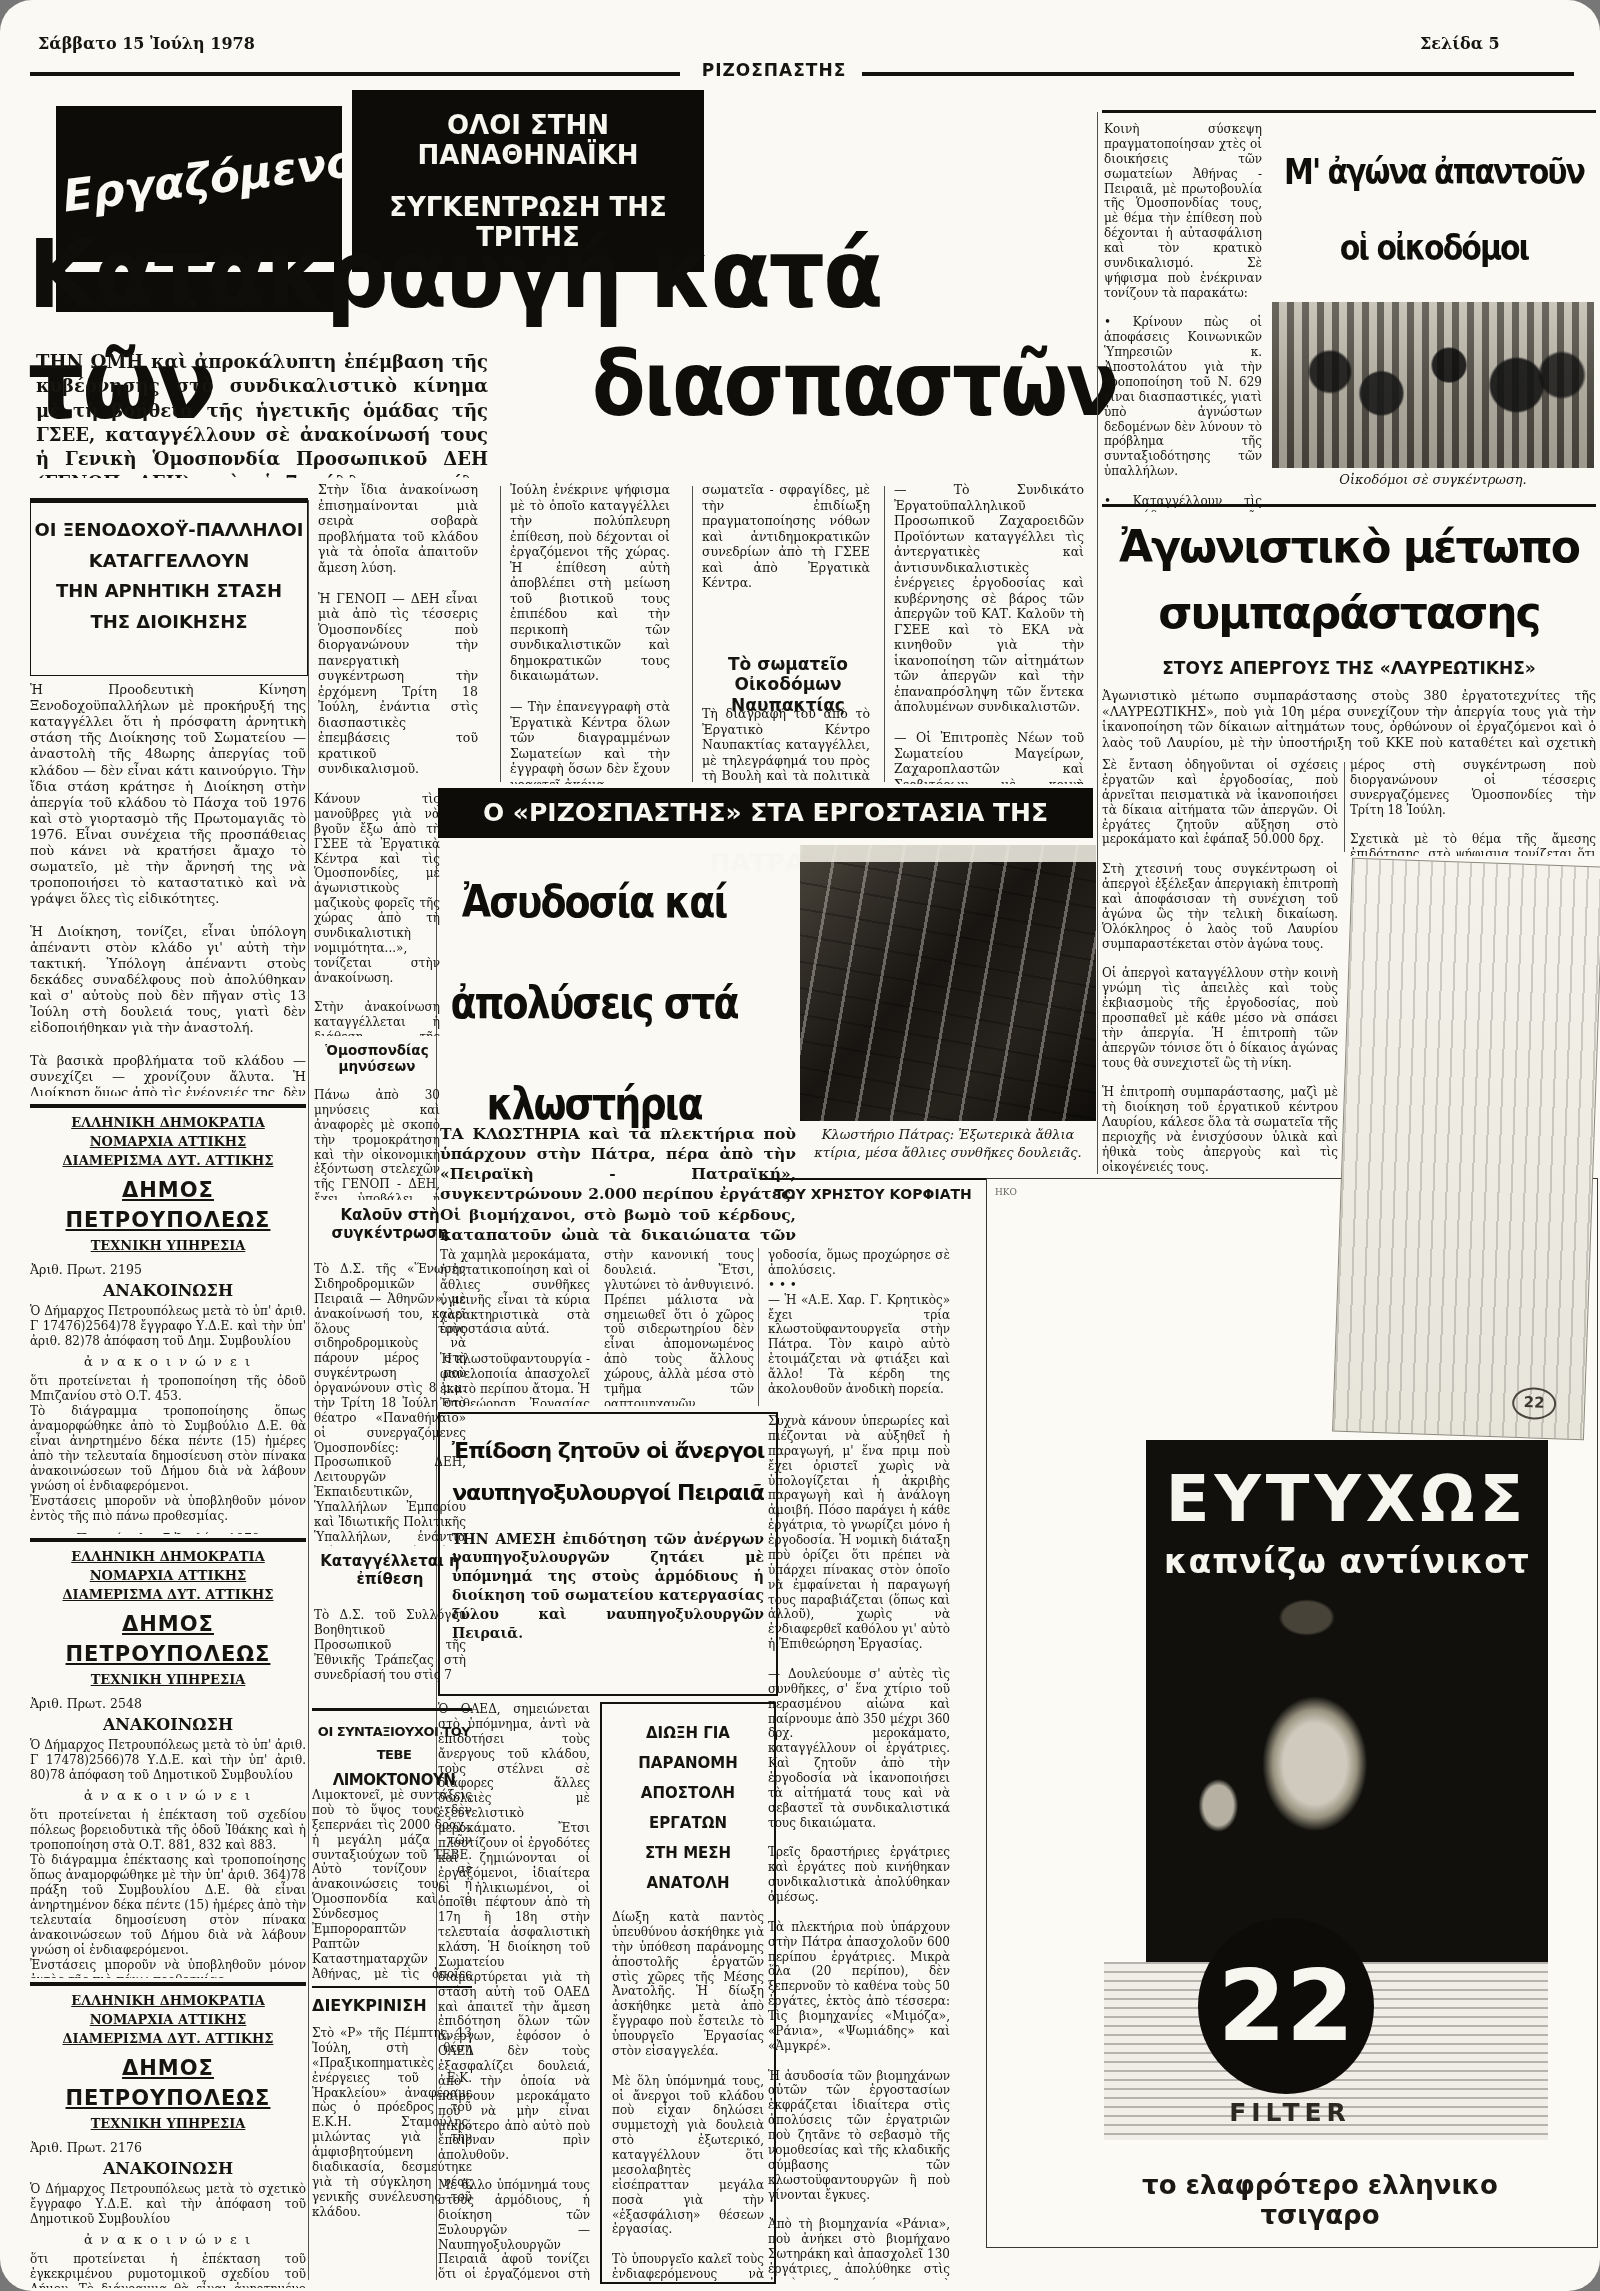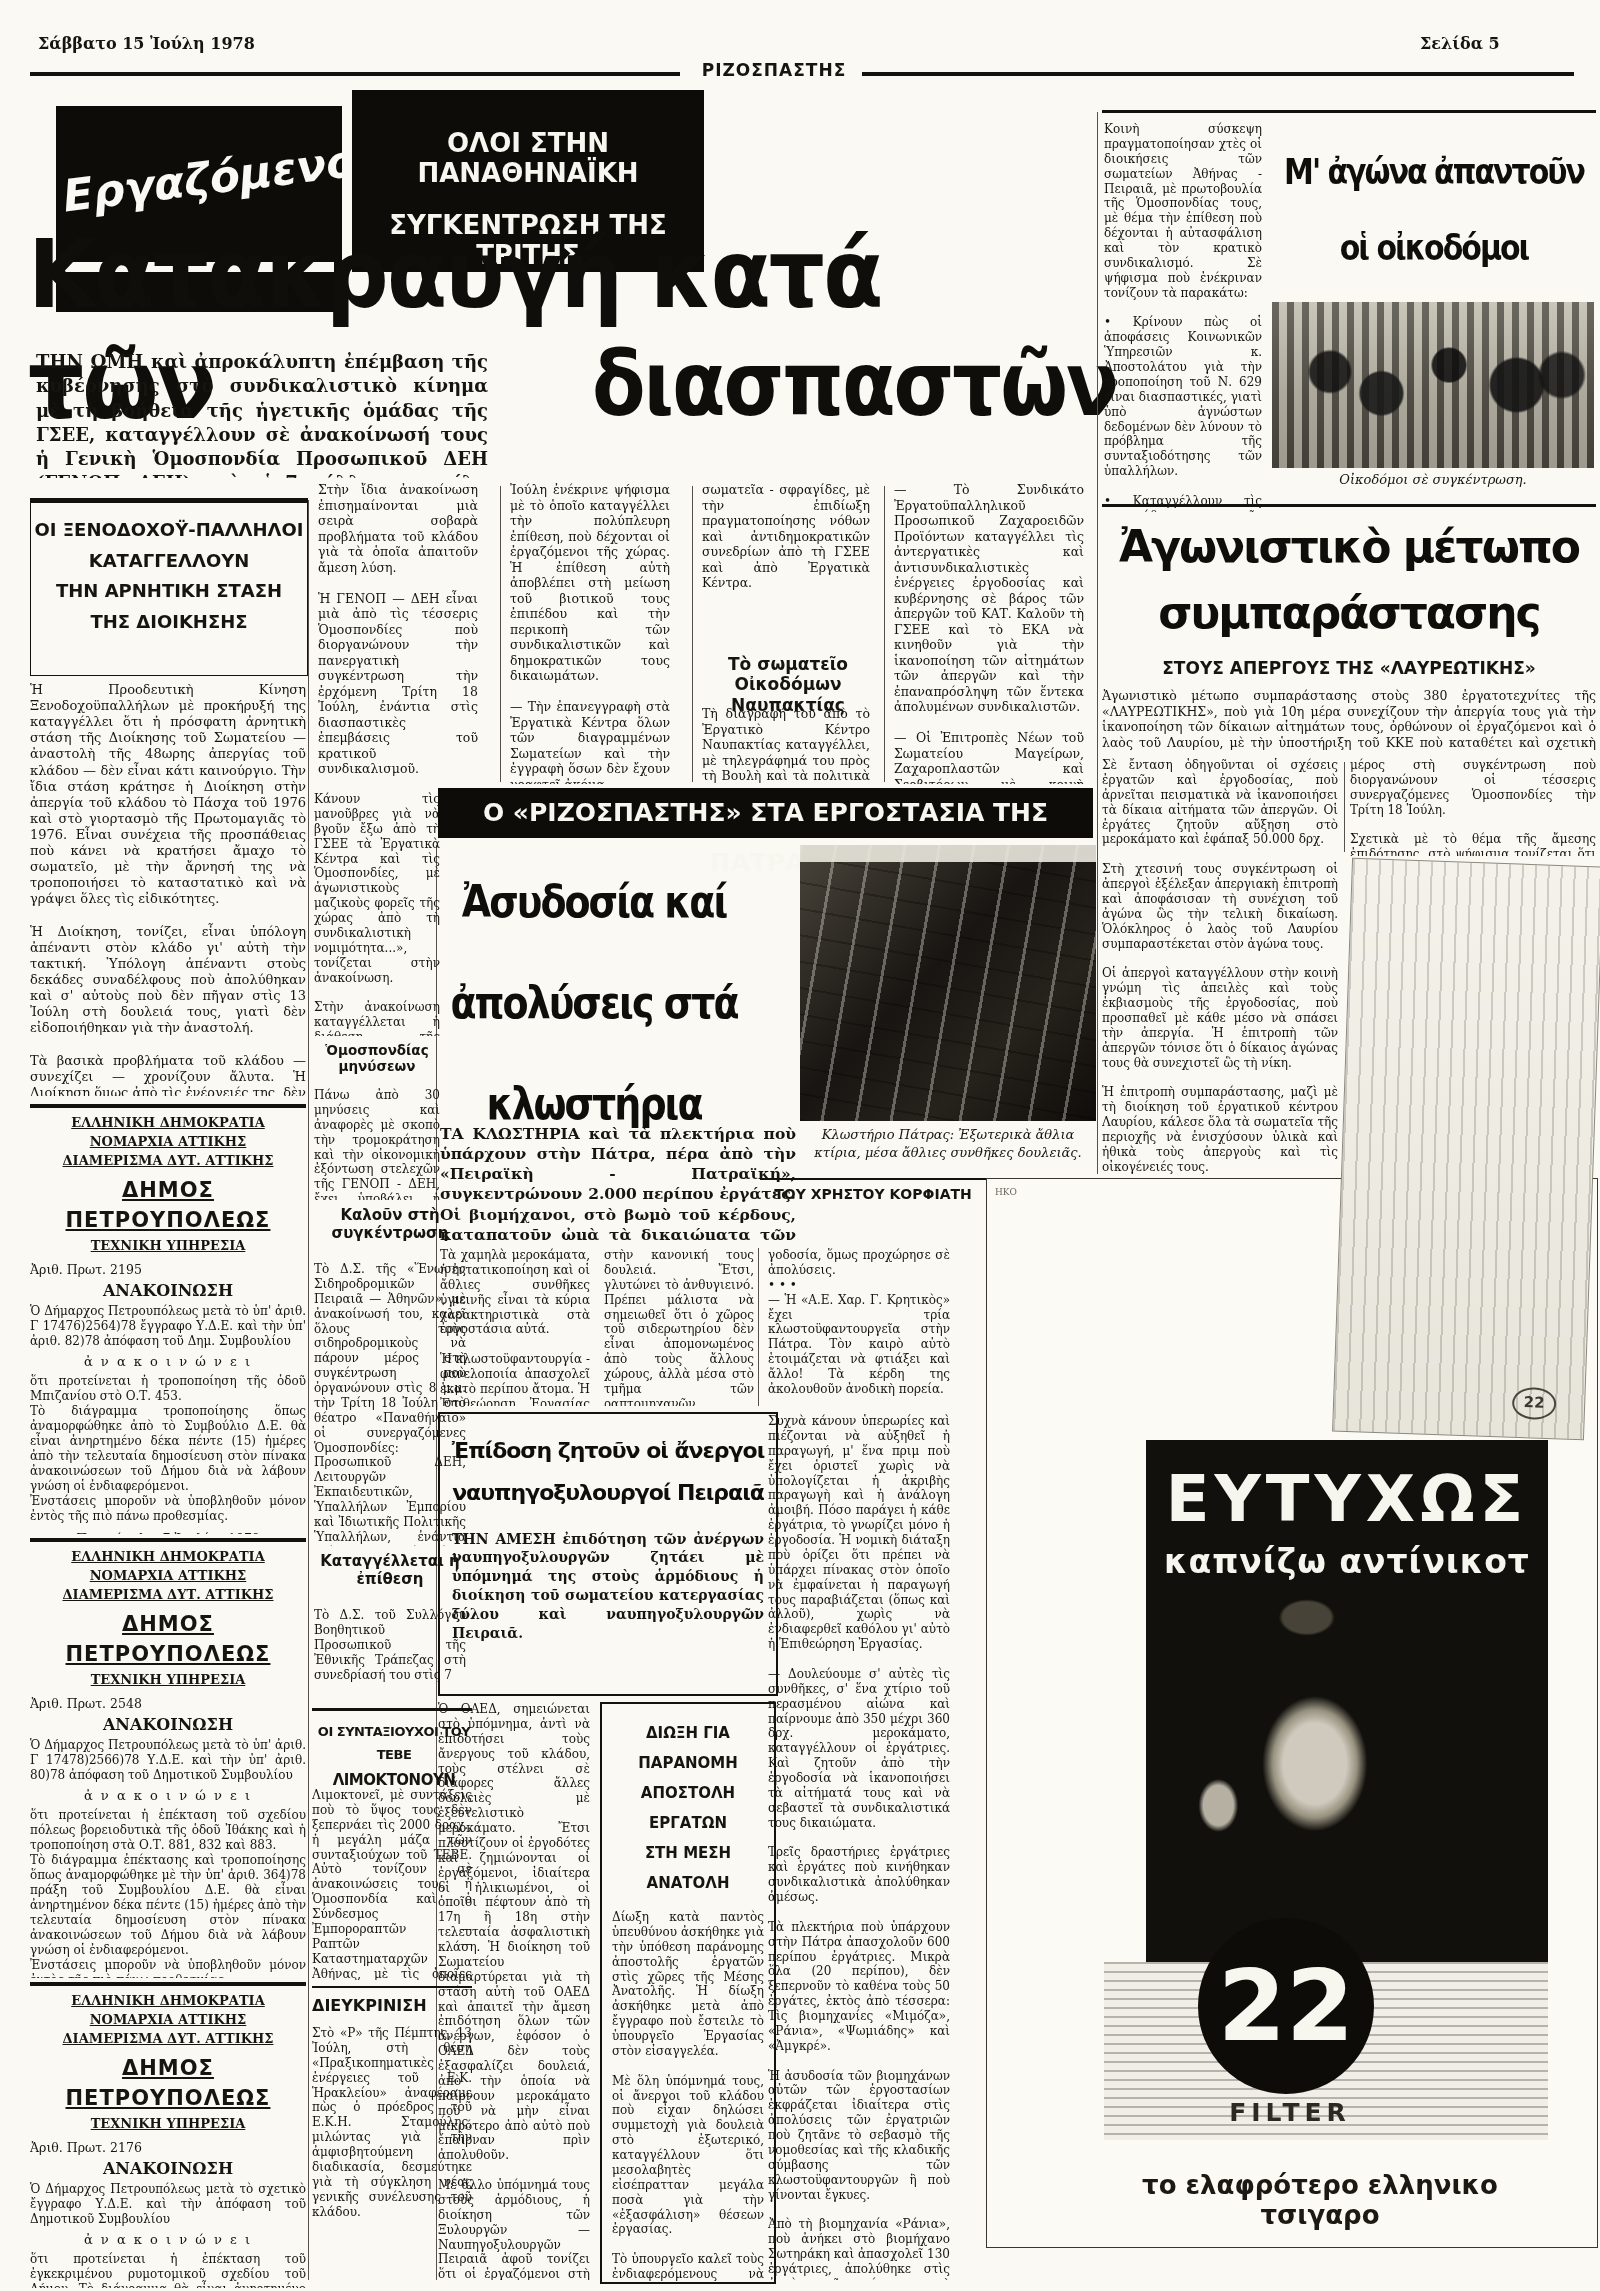--- a/index.html
+++ b/index.html
@@ -1,17 +1,17 @@
 <!DOCTYPE html>
 <html lang="el"><head>
 <meta charset="utf-8">
 <style>
   html,body{margin:0;padding:0;background:#777;}
   .page{position:relative;width:1600px;height:2291px;margin:0 auto;background:#faf9f4;
-        color:#17150f;font-family:"DejaVu Serif",serif;overflow:hidden;}
+        color:#17150f;font-family:"DejaVu Serif",serif;overflow:hidden;border-radius:32px;}
   .abs{position:absolute;}
   .j{text-align:justify;overflow:hidden;white-space:pre-line;line-height:1.24;
      font-size:12.5px;hyphens:auto;word-break:break-word;}
   .sans{font-family:"DejaVu Sans",sans-serif;}
   .b{font-weight:bold;}
   .ctr{text-align:center;}
   .it{font-style:italic;}
   .rule{background:#14120c;}
   .blackbox{background:#0d0c09;color:#f7f6ef;}
   .headline{font-family:"DejaVu Sans",sans-serif;font-weight:bold;color:#0f0e0a;letter-spacing:-2px;}
@@ -62,21 +62,21 @@
   <div class="abs rule" style="left:30px;top:72px;width:650px;height:4px"></div>
   <div class="abs rule" style="left:862px;top:72px;width:712px;height:4px"></div>
   <div class="abs b sans ctr" style="left:688px;top:60px;width:172px;font-size:17px;letter-spacing:1px">ΡΙΖΟΣΠΑΣΤΗΣ</div>
 
   <div class="abs blackbox" style="left:56px;top:106px;width:286px;height:206px">
     <div class="abs sans b it" style="left:6px;top:48px;width:274px;text-align:center;font-size:44px;transform:rotate(-7deg);color:#faf9f4">Εργαζόμενοι</div>
     <div class="abs" style="left:8px;bottom:40px;width:270px;height:10px;background:#faf9f4"></div>
   </div>
 
   <div class="abs blackbox sans b ctr" style="left:352px;top:90px;width:352px;height:182px">
-    <div style="margin-top:38px;font-size:26px">ΟΛΟΙ ΣΤΗΝ ΠΑΝΑΘΗΝΑΪΚΗ</div>
+    <div style="margin-top:20px;font-size:26px">ΟΛΟΙ ΣΤΗΝ ΠΑΝΑΘΗΝΑΪΚΗ</div>
     <div style="margin-top:22px;font-size:26px">ΣΥΓΚΕΝΤΡΩΣΗ ΤΗΣ ΤΡΙΤΗΣ</div>
   </div>
 
   <div class="abs headline" style="left:28px;top:218px;width:1060px;font-size:88px;transform:scaleY(1.08);transform-origin:top left">Κατακραυγή κατά τῶν</div>
   <div class="abs headline ctr" style="left:592px;top:332px;width:486px;font-size:78px;transform:scaleY(1.15);transform-origin:top left">διασπαστῶν</div>
   <div class="abs j b" style="left:36px;top:350px;width:452px;height:128px;font-size:18px;line-height:1.35">ΤΗΝ ΩΜΗ καὶ ἀπροκάλυπτη ἐπέμβαση τῆς κυβέρνησης στὸ συνδικαλιστικὸ κίνημα μὲ τὴ βοήθεια τῆς ἡγετικῆς ὁμάδας τῆς ΓΣΕΕ, καταγγέλλουν σὲ ἀνακοίνωσή τους ἡ Γενικὴ Ὁμοσπονδία Προσωπικοῦ ΔΕΗ (ΓΕΝΟΠ—ΔΕΗ) καὶ οἱ 7 σύλλογοι - μέλη της.</div>
 
   <div class="abs j" style="left:318px;top:482px;width:160px;height:302px">Στὴν ἴδια ἀνακοίνωση ἐπισημαίνονται μιὰ σειρὰ σοβαρὰ προβλήματα τοῦ κλάδου γιὰ τὰ ὁποῖα ἀπαιτοῦν ἄμεση λύση.
 
 Ἡ ΓΕΝΟΠ — ΔΕΗ εἶναι μιὰ ἀπὸ τὶς τέσσερις Ὁμοσπονδίες ποὺ διοργανώνουν τὴν πανεργατικὴ συγκέντρωση τὴν ἐρχόμενη Τρίτη 18 Ἰούλη, ἐνάντια στὶς διασπαστικὲς ἐπεμβάσεις τοῦ κρατικοῦ συνδικαλισμοῦ.

